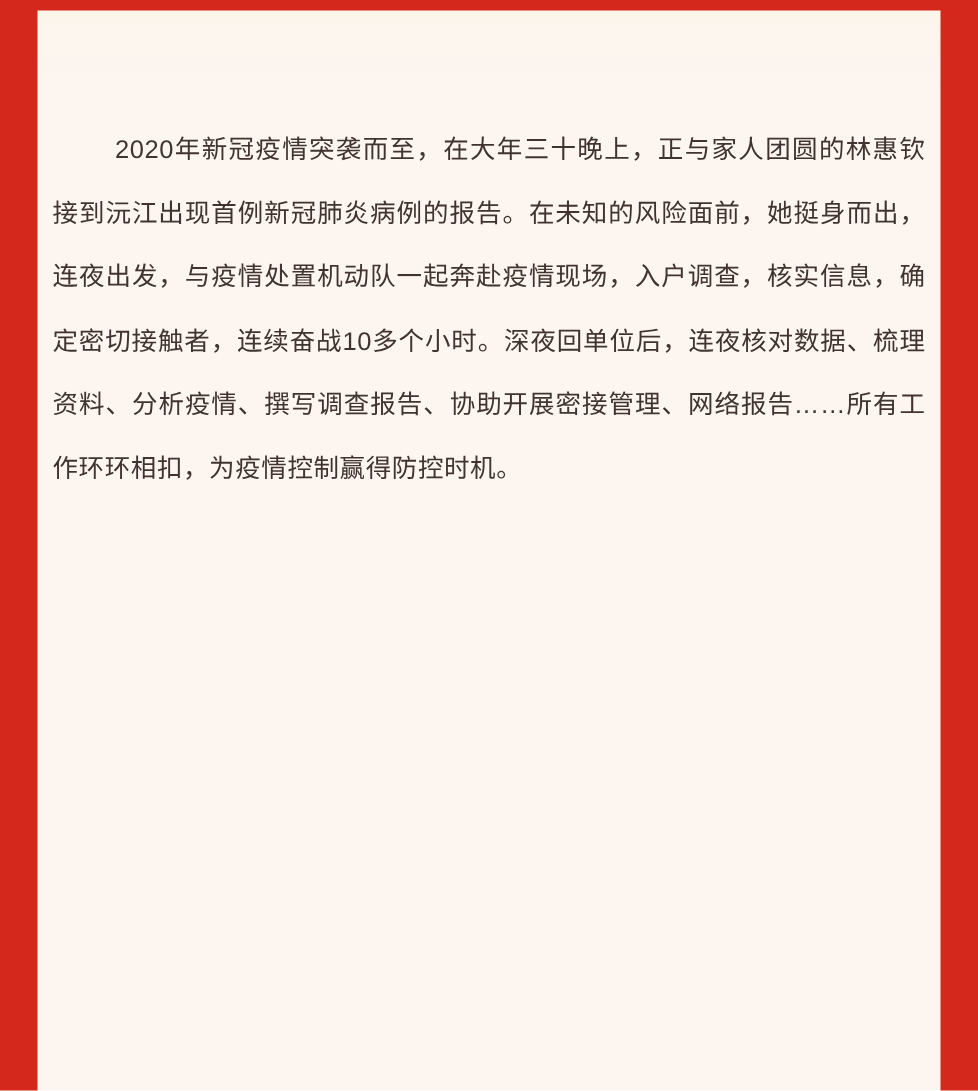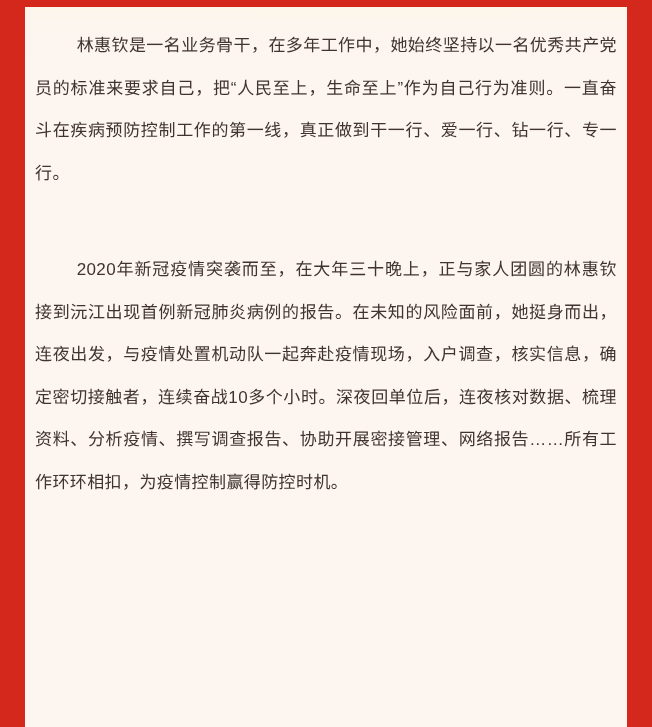--- a/index.html
+++ b/index.html
@@ -57,15 +57,14 @@
   }
 </style>
 </head>
 <body>
 
 <div class="top-bar"></div>
 <div class="side-border left"></div>
 <div class="side-border right"></div>
 
 <main class="content">
-  <p class="para">林惠钦是一名业务骨干，在多年工作中，她始终坚持以一名优秀共产党员的标准来要求自己，把“人民至上，生命至上”作为自己行为准则。一直奋斗在疾病预防控制工作的第一线，真正做到干一行、爱一行、钻一行、专一行。</p>
   <p class="para extra-gap">2020年新冠疫情突袭而至，在大年三十晚上，正与家人团圆的林惠钦接到沅江出现首例新冠肺炎病例的报告。在未知的风险面前，她挺身而出，连夜出发，与疫情处置机动队一起奔赴疫情现场，入户调查，核实信息，确定密切接触者，连续奋战10多个小时。深夜回单位后，连夜核对数据、梳理资料、分析疫情、撰写调查报告、协助开展密接管理、网络报告……所有工作环环相扣，为疫情控制赢得防控时机。</p>
 </main>
 
 </body></html>

